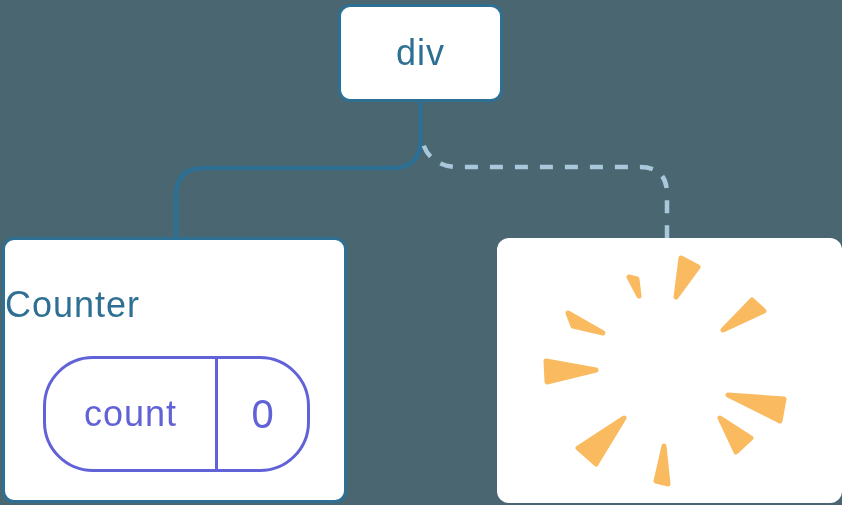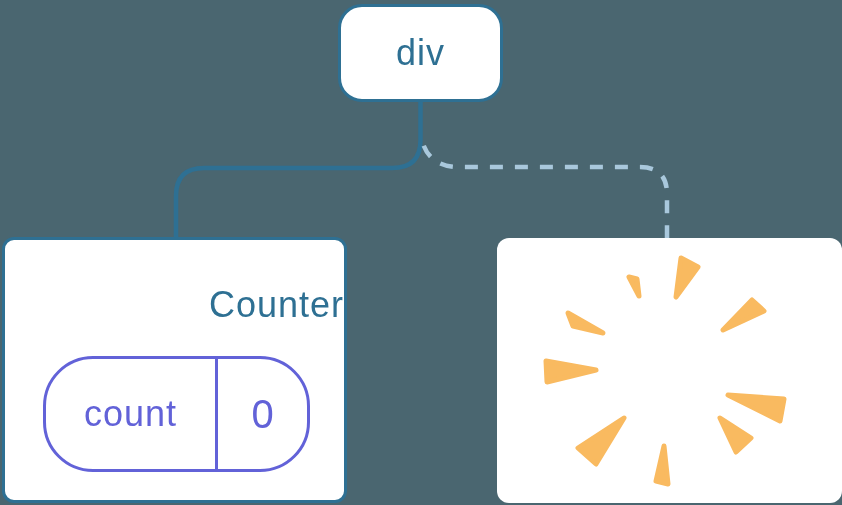--- a/index.html
+++ b/index.html
@@ -26,34 +26,34 @@
     fill:none;stroke:var(--steel-blue);stroke-width:4.5;
   }
   .edge-dashed{
     fill:none;stroke:var(--dashed-blue);stroke-width:4.5;
     stroke-dasharray:13 12;stroke-dashoffset:13;
   }
   .root-node{
     position:absolute;left:338px;top:4px;width:165px;height:98px;
     background:var(--card-white);
     border:3px solid var(--steel-blue);
-    border-radius:24px;
+    border-radius:12px;
     display:flex;align-items:center;justify-content:center;
     font-size:36px;font-weight:500;letter-spacing:1px;
     color:var(--steel-blue);
   }
   .counter-card{
     position:absolute;left:2px;top:237px;width:345px;height:266px;
     background:var(--card-white);
     border:3px solid var(--steel-blue);
     border-radius:12px;
   }
   .counter-title{
     position:absolute;left:0;top:44px;width:100%;
-    text-align:right;
+    text-align:left;
     font-size:36px;font-weight:500;letter-spacing:1px;
     color:var(--steel-blue);
   }
   .state-pill{
     position:absolute;left:38px;top:116px;width:267px;height:116px;
     border:3px solid var(--indigo);
     border-radius:50px;
     display:flex;align-items:stretch;
     color:var(--indigo);
   }

